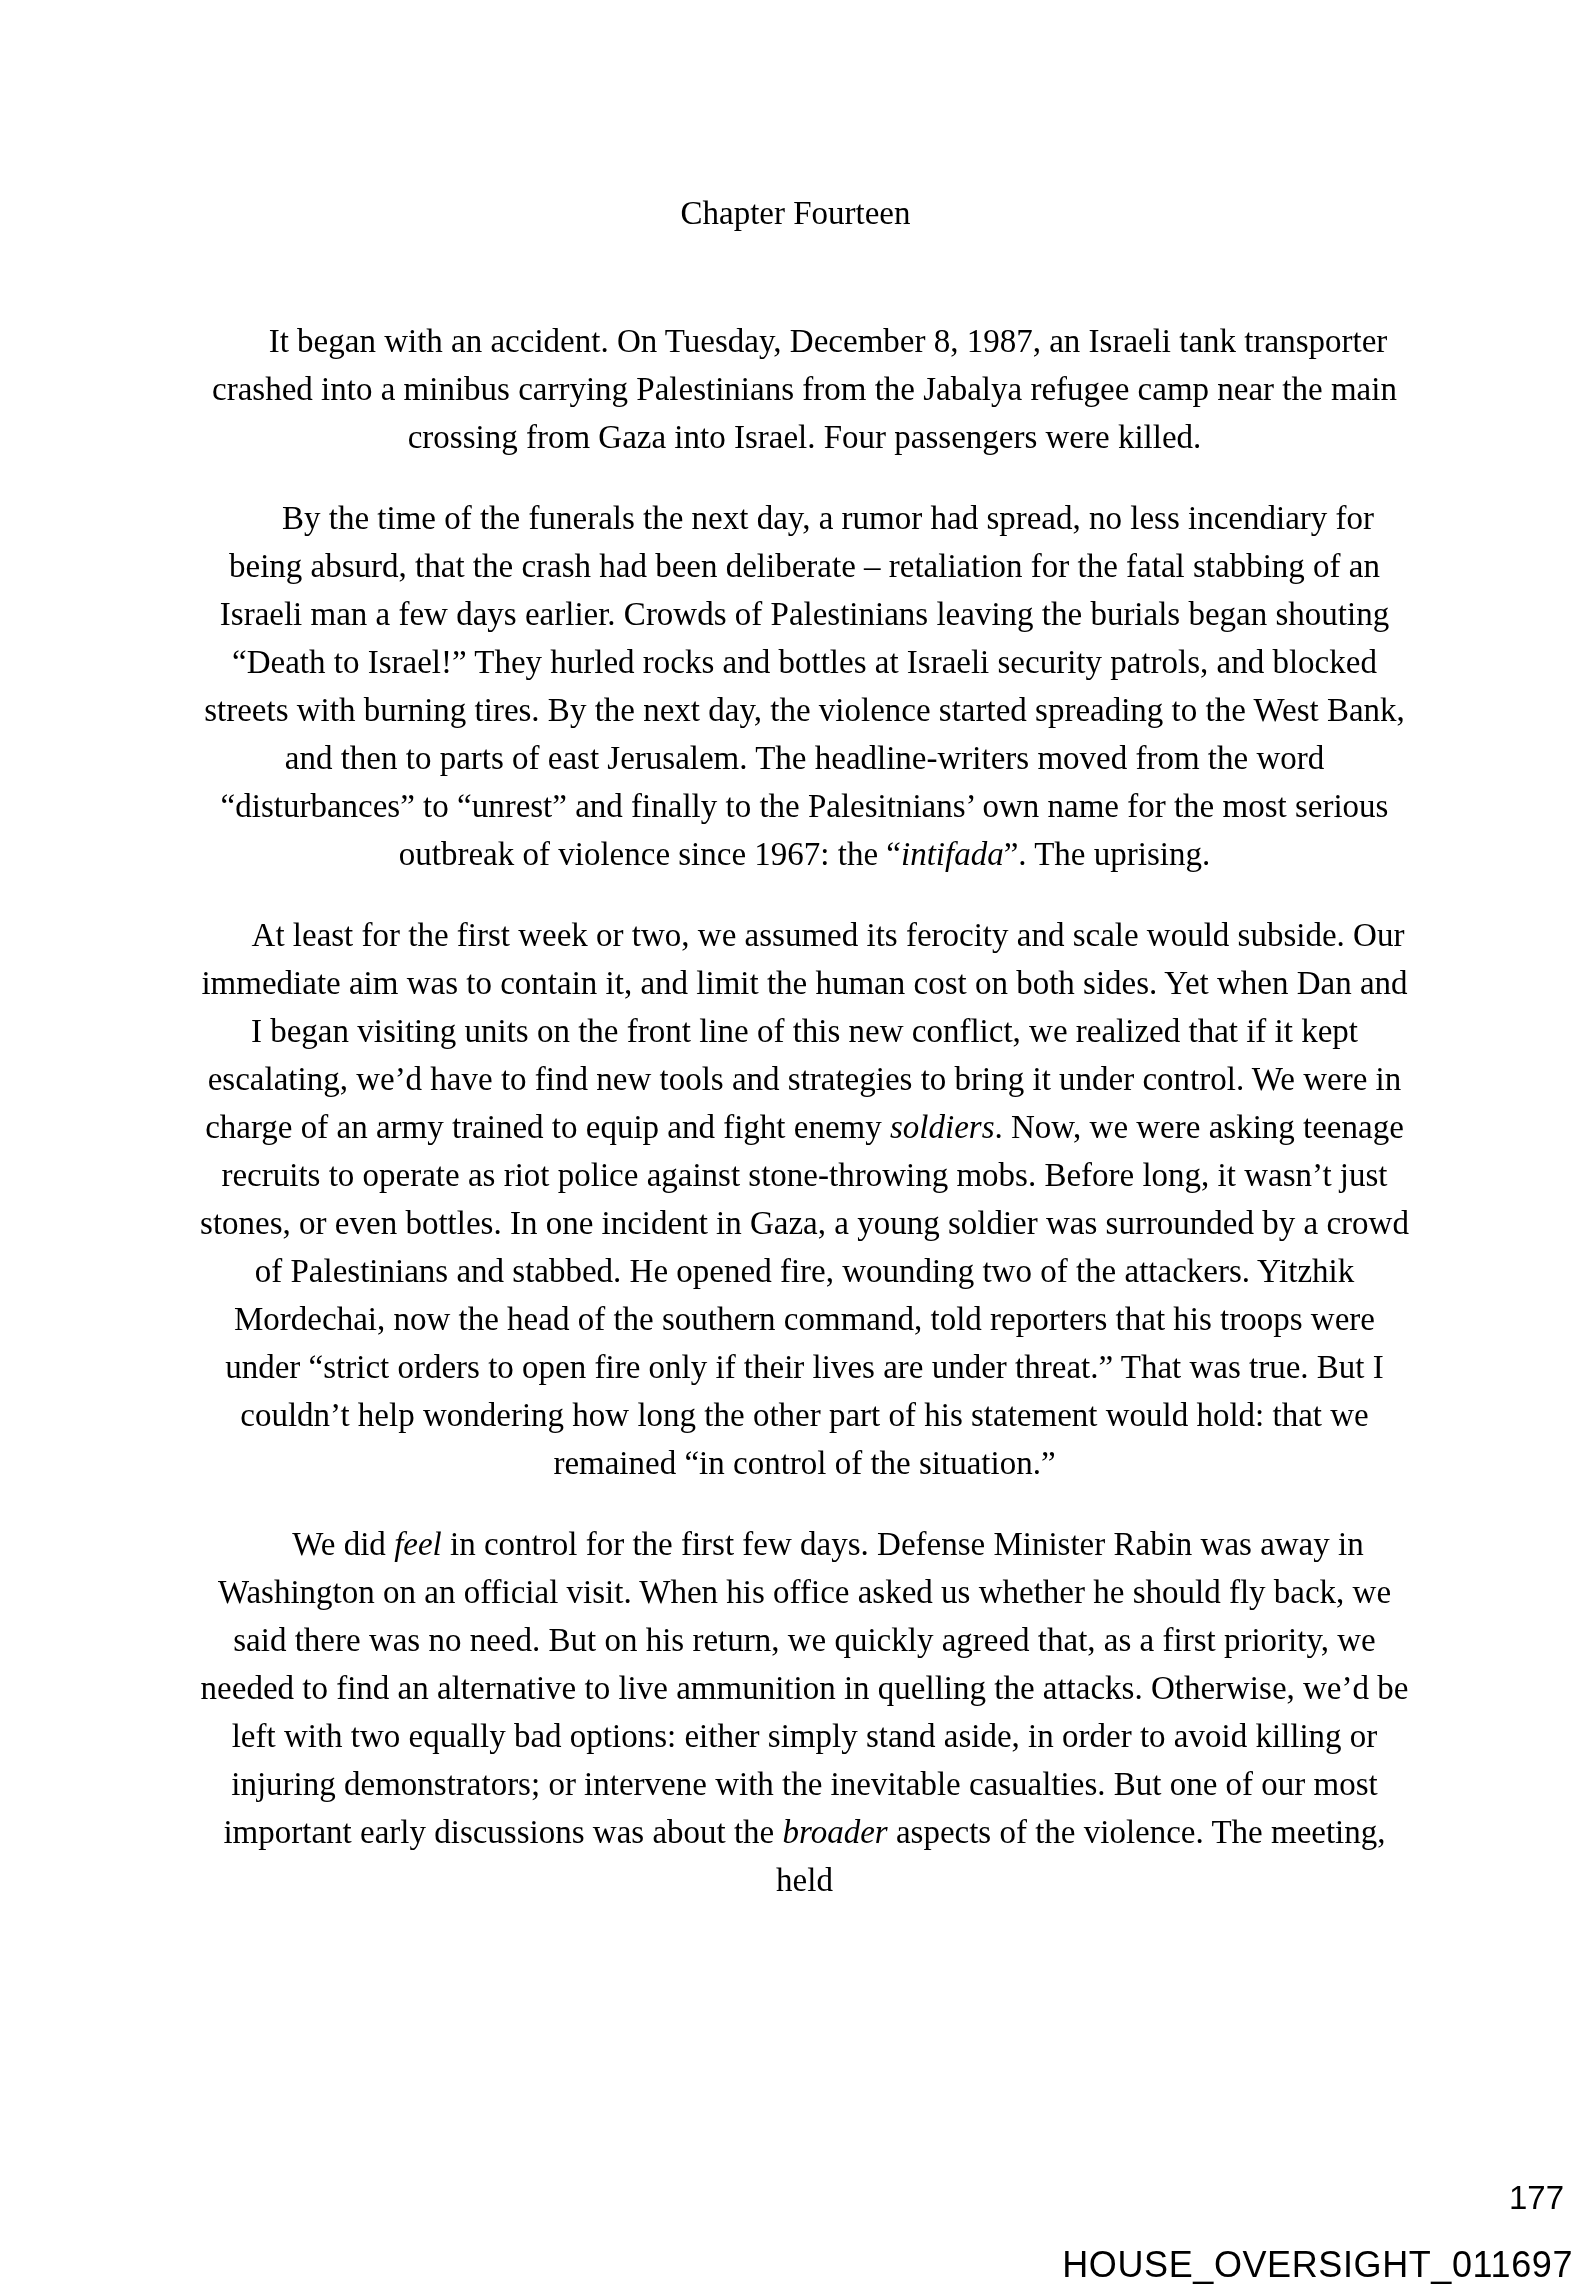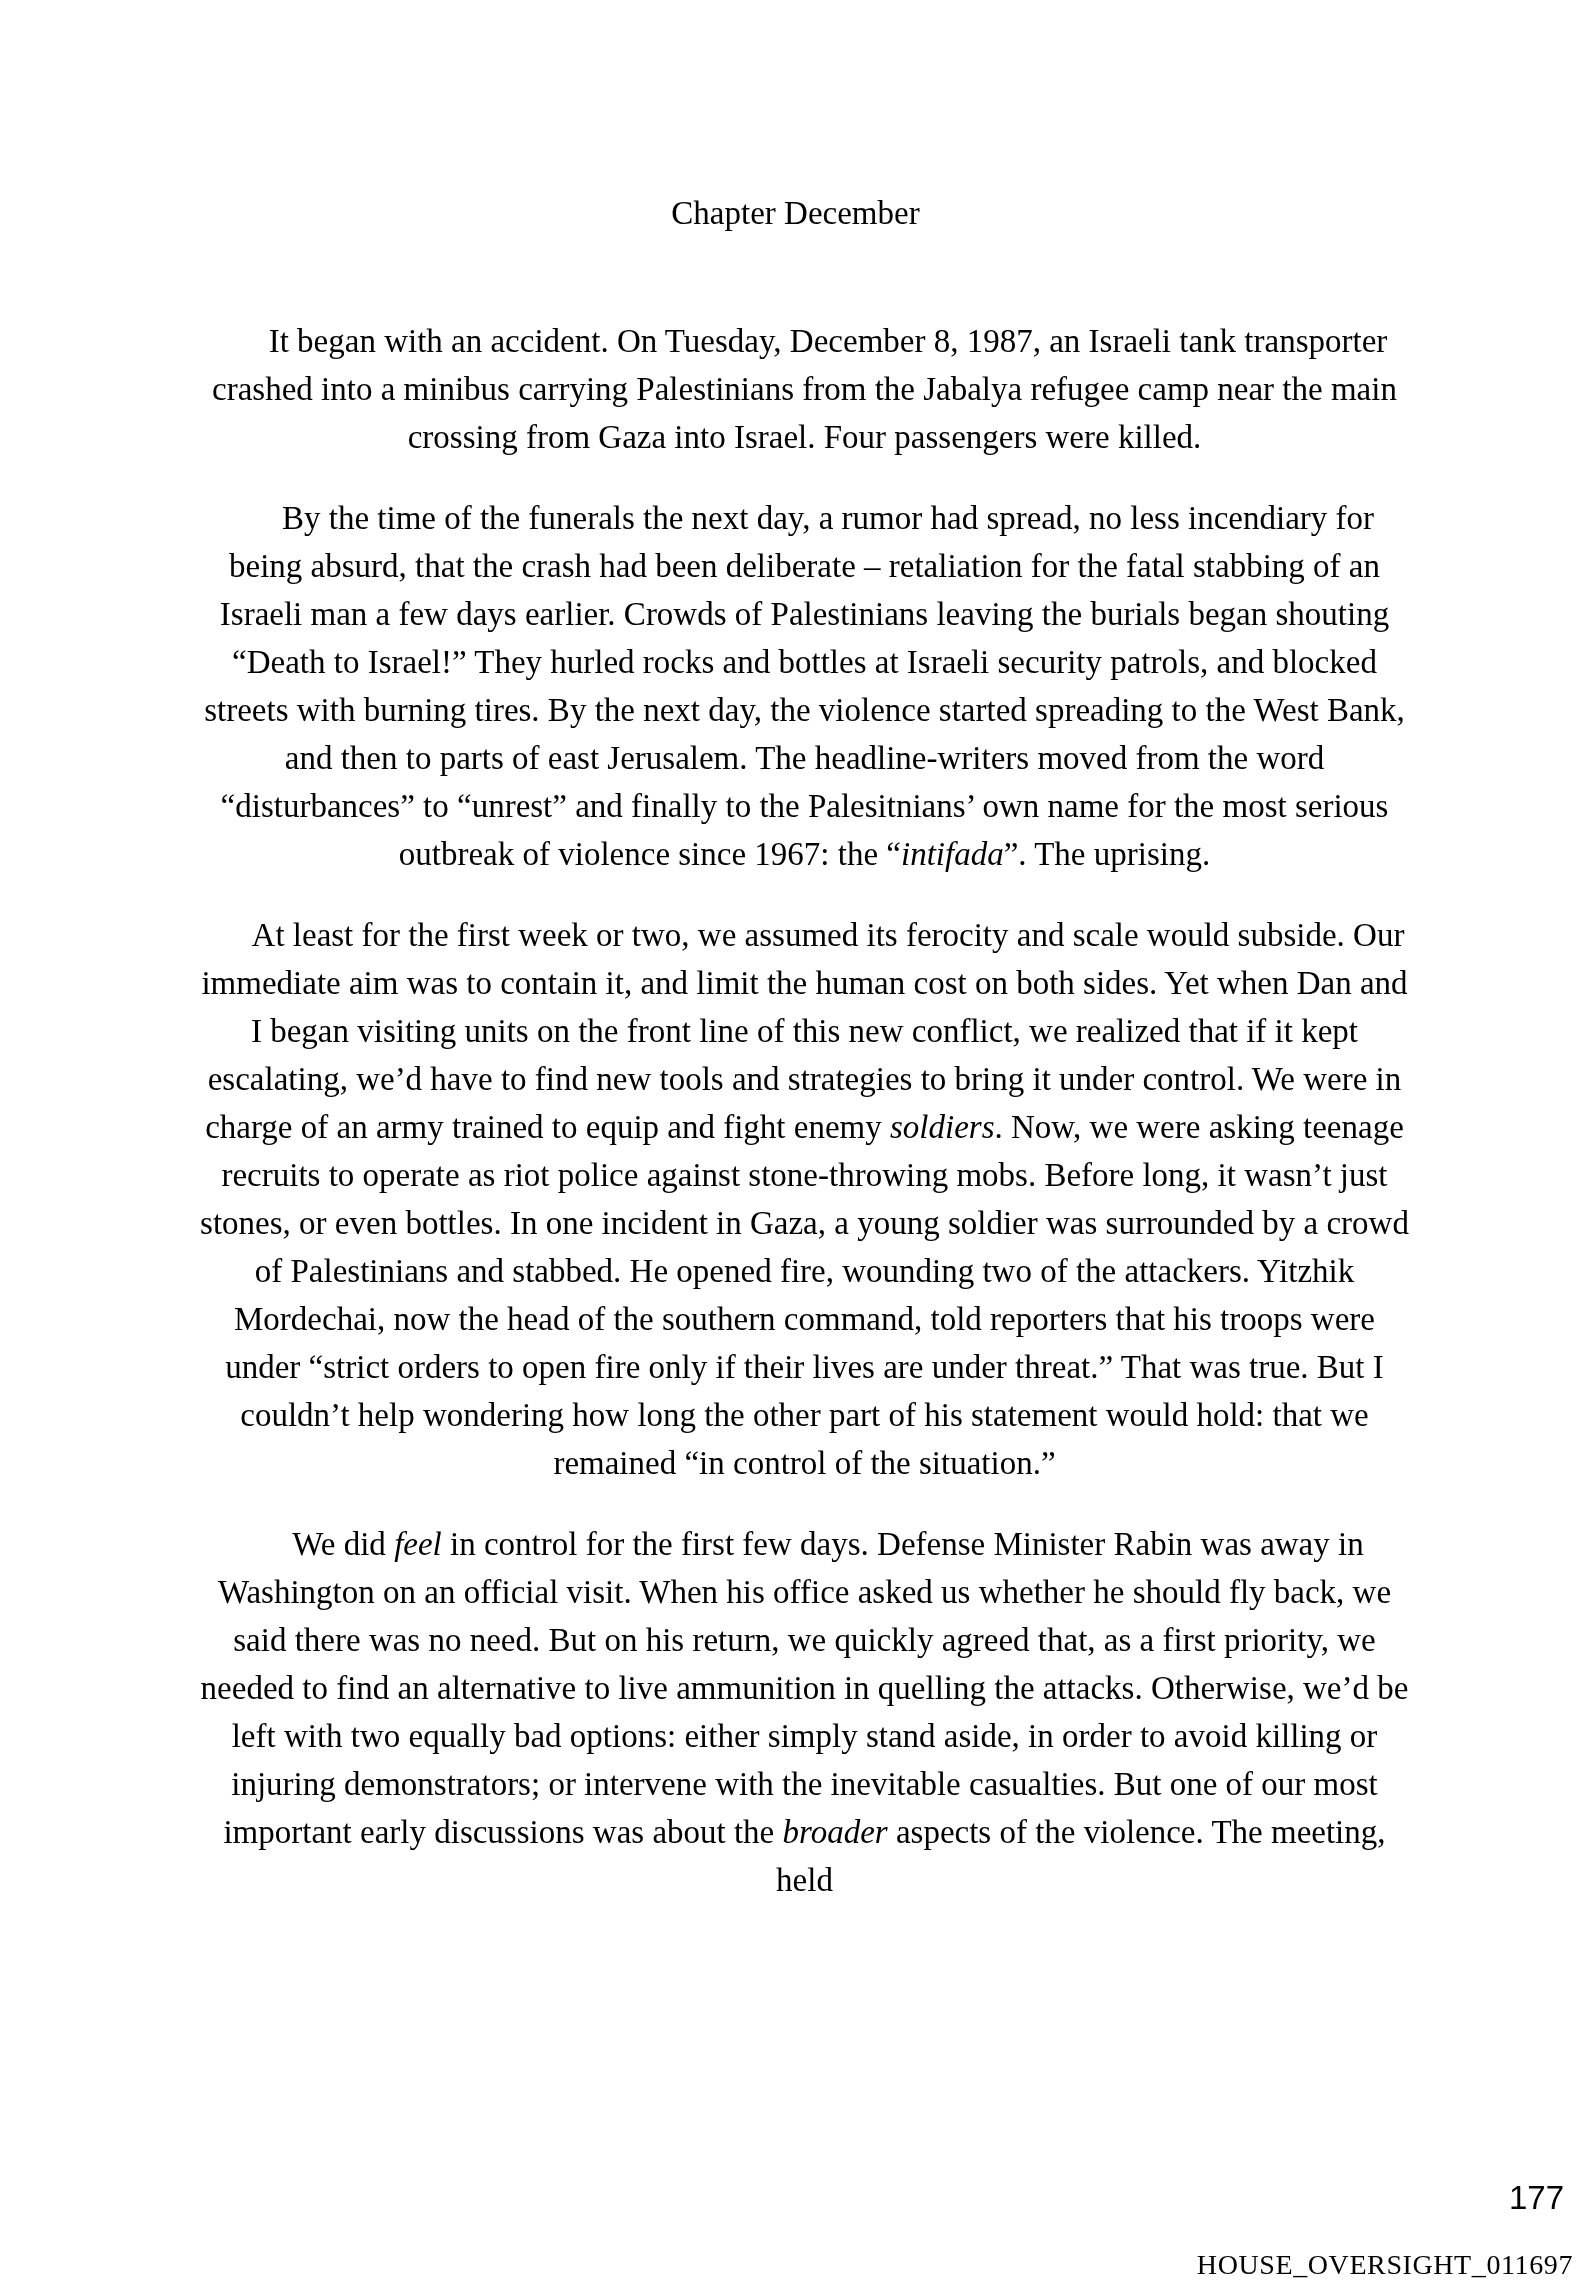--- a/index.html
+++ b/index.html
@@ -42,31 +42,31 @@
     top:2181px;
     right:27px;
     font-family:"Liberation Sans","DejaVu Sans",sans-serif;
     font-size:33px;
     line-height:33px;
   }
   .bates-stamp{
     position:absolute;
     top:2247px;
     right:18px;
-    font-family:Liberation Serif, serif;
-    font-size:28px;
+    font-family:Liberation Sans, sans-serif;
+    font-size:36px;
     line-height:36px;
     letter-spacing:0.6px;
   }
 </style>
 </head>
 <body>
 
 <div class="page">
-  <h1 class="chapter-title">Chapter December</h1>
+  <h1 class="chapter-title">Chapter Fourteen</h1>
 
   <div class="body-text">
       <p class="para"><span>It began with an accident. On Tuesday, December 8, 1987, an Israeli tank transporter crashed into a minibus carrying Palestinians from the Jabalya refugee camp near the main crossing from Gaza into Israel. Four passengers were killed.</span></p>
       <p class="para"><span>By the time of the funerals the next day, a rumor had spread, no less incendiary for being absurd, that the crash had been deliberate – retaliation for the fatal stabbing of an Israeli man a few days earlier. Crowds of Palestinians leaving the burials began shouting “Death to Israel!” They hurled rocks and bottles at Israeli security patrols, and blocked streets with burning tires. By the next day, the violence started spreading to the West Bank, and then to parts of east Jerusalem. The headline-writers moved from the word “disturbances” to “unrest” and finally to the Palesitnians’ own name for the most serious outbreak of violence since 1967: the “</span><i>intifada</i><span>”. The uprising.</span></p>
       <p class="para"><span>At least for the first week or two, we assumed its ferocity and scale would subside. Our immediate aim was to contain it, and limit the human cost on both sides. Yet when Dan and I began visiting units on the front line of this new conflict, we realized that if it kept escalating, we’d have to find new tools and strategies to bring it under control. We were in charge of an army trained to equip and fight enemy </span><i>soldiers</i><span>. Now, we were asking teenage recruits to operate as riot police against stone-throwing mobs. Before long, it wasn’t just stones, or even bottles. In one incident in Gaza, a young soldier was surrounded by a crowd of Palestinians and stabbed. He opened fire, wounding two of the attackers. Yitzhik Mordechai, now the head of the southern command, told reporters that his troops were under “strict orders to open fire only if their lives are under threat.” That was true. But I couldn’t help wondering how long the other part of his statement would hold: that we remained “in control of the situation.”</span></p>
       <p class="para"><span>We did </span><i>feel</i><span> in control for the first few days. Defense Minister Rabin was away in Washington on an official visit. When his office asked us whether he should fly back, we said there was no need. But on his return, we quickly agreed that, as a first priority, we needed to find an alternative to live ammunition in quelling the attacks. Otherwise, we’d be left with two equally bad options: either simply stand aside, in order to avoid killing or injuring demonstrators; or intervene with the inevitable casualties. But one of our most important early discussions was about the </span><i>broader</i><span> aspects of the violence. The meeting, held</span></p>
     </div>
 
   <div class="page-number">177</div>
 

